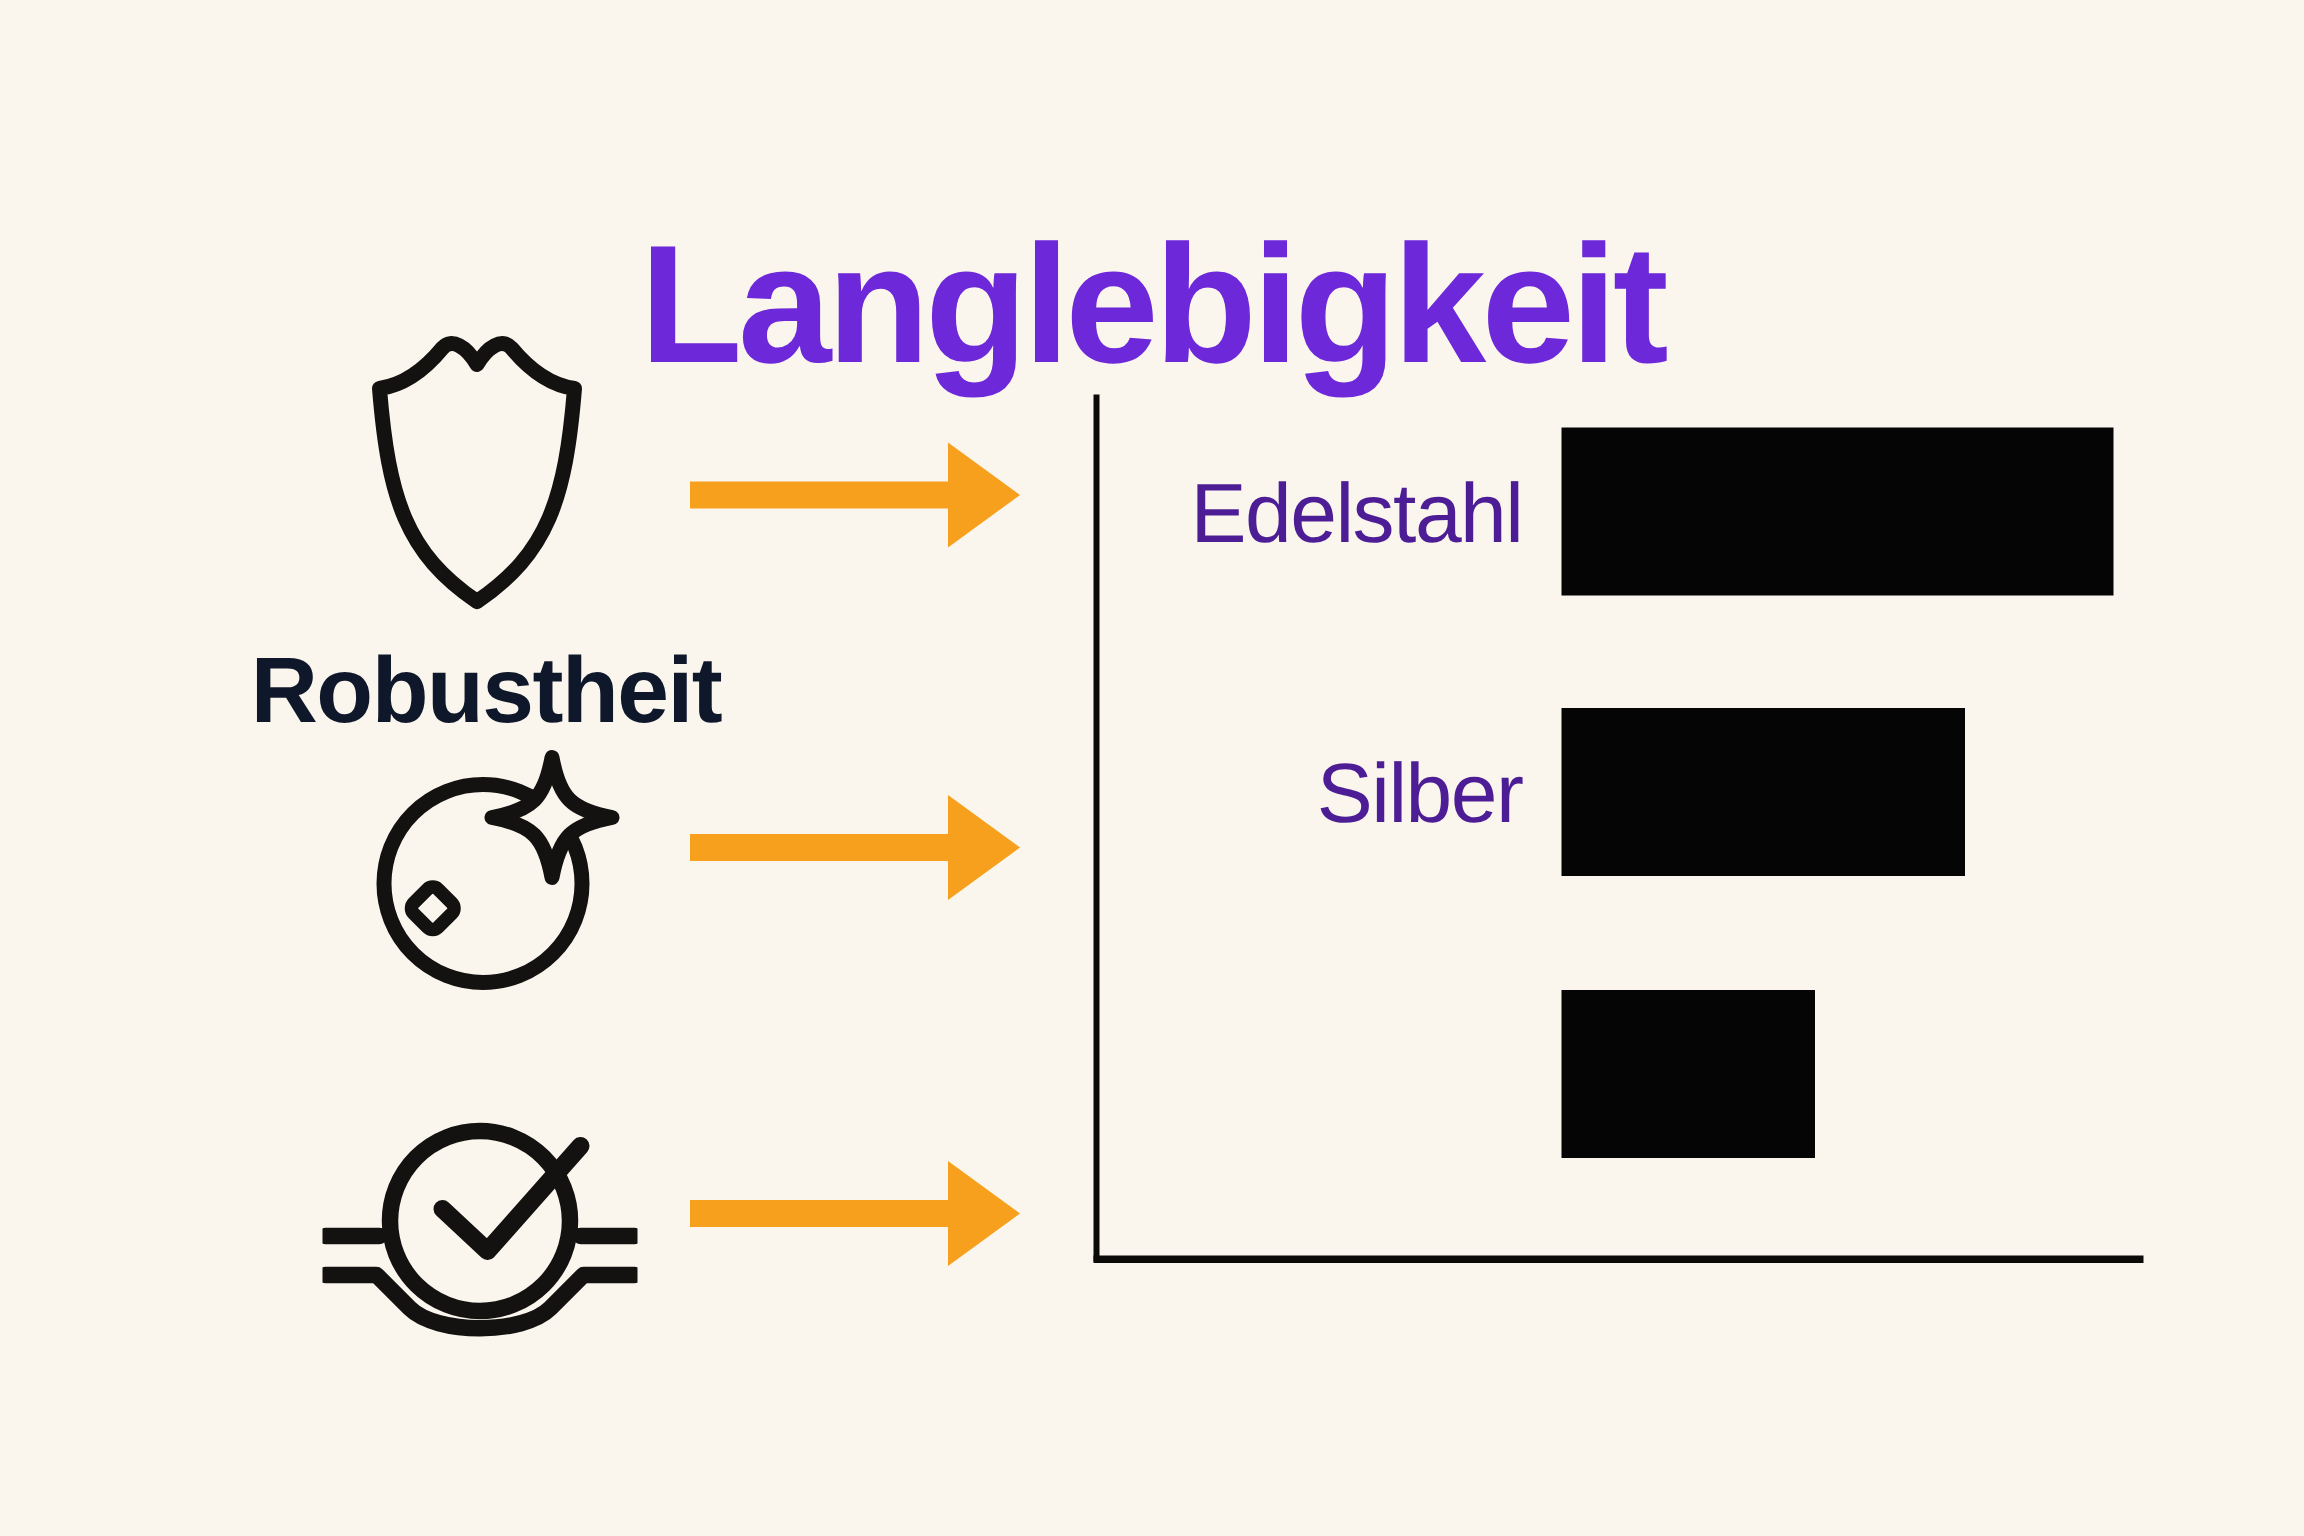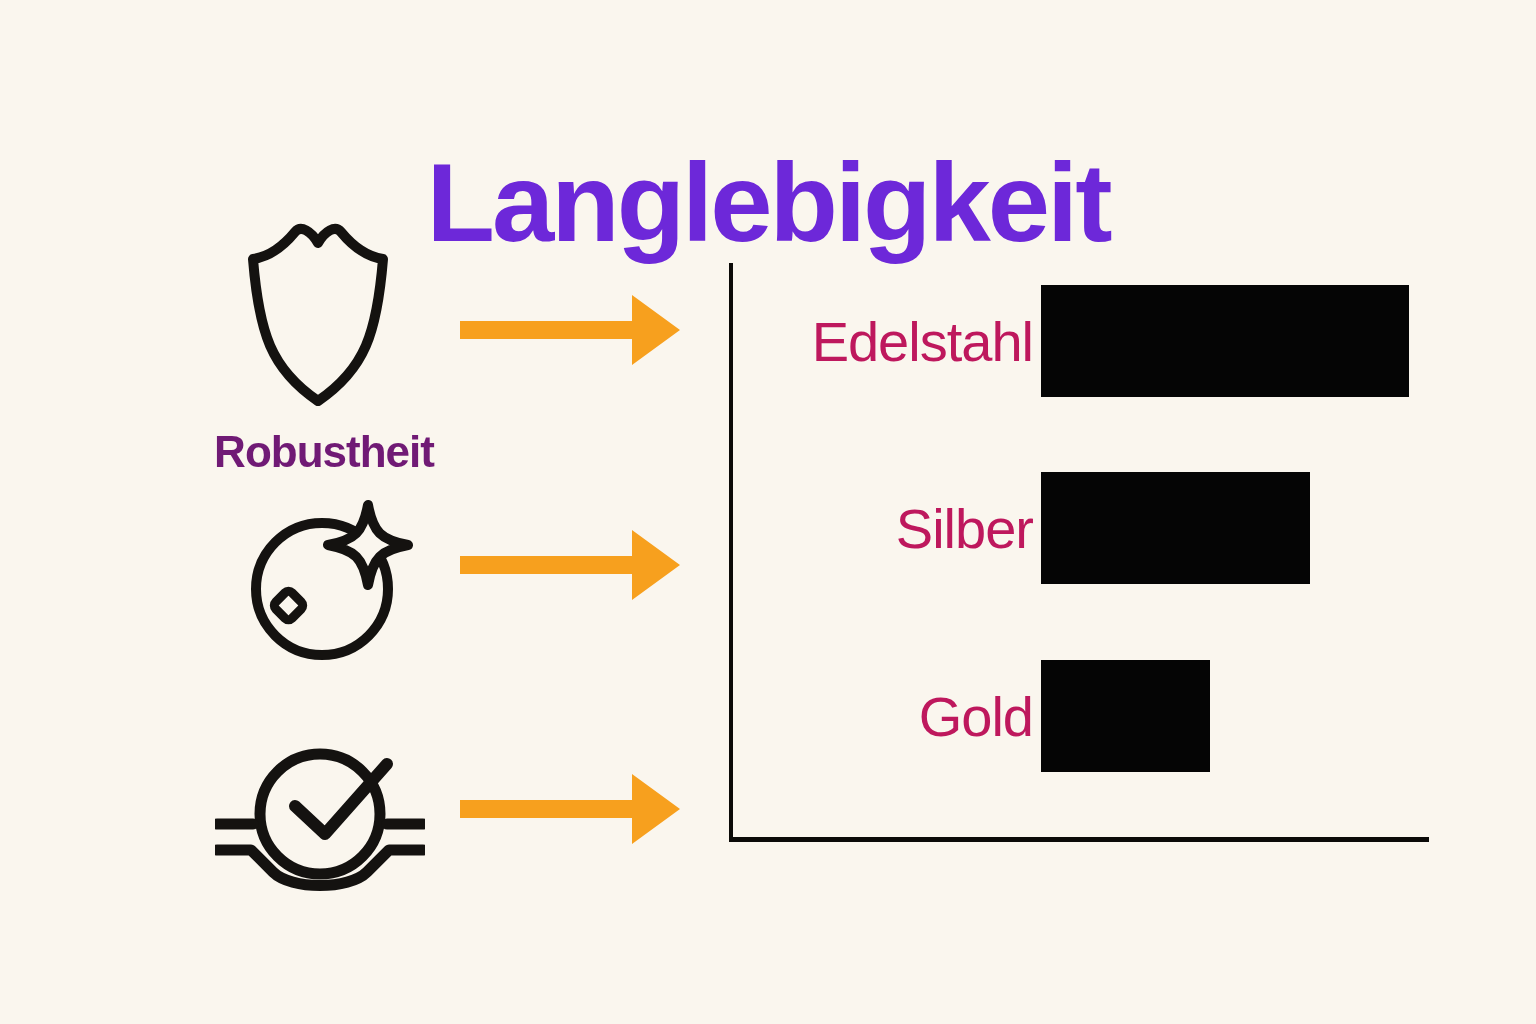--- a/index.html
+++ b/index.html
@@ -15,38 +15,38 @@
     position:absolute;top:66px;left:0;width:100%;
     text-align:center;
     font-size:112px;font-weight:700;letter-spacing:-3px;
     line-height:1.1;color:#6d28d9;
   }
   .icon{position:absolute;}
   .icon svg{display:block;}
   .feature-label{
     position:absolute;
     transform:translateX(-50%);
-    font-size:44px;font-weight:700;letter-spacing:-1px;
-    line-height:1;white-space:nowrap;color:#701a75;
+    font-size:62px;font-weight:700;letter-spacing:-1px;
+    line-height:1;white-space:nowrap;color:#0f172a;
   }
   .arrow{position:absolute;width:220px;height:80px;}
   .chart{
     position:absolute;left:729px;top:263px;width:707px;height:583px;
   }
   .axis-y{
     position:absolute;left:0;top:0;width:4px;height:578px;background:#0B0A08;
   }
   .axis-x{
     position:absolute;left:0;top:574px;width:700px;height:5px;background:#0B0A08;
   }
   .chart-row{position:absolute;left:0;height:112px;width:700px;}
   .bar-label{
-    position:absolute;left:20px;top:0;width:284px;height:100%;
+    position:absolute;left:2px;top:0;width:284px;height:100%;
     display:flex;align-items:center;justify-content:flex-end;
-    font-size:56px;font-weight:500;letter-spacing:-1px;color:#be185d;
+    font-size:56px;font-weight:500;letter-spacing:-1px;color:#4c1d95;
     white-space:nowrap;
   }
   .bar{
     position:absolute;left:312px;top:0;height:100%;
     background:#050505;
   }
 </style>
 </head>
 <body>
 
@@ -101,19 +101,18 @@
     <div id="chart-rows">
         <div class="chart-row" style="top: 22px;">
           <div class="bar-label">Edelstahl</div>
           <div class="bar" style="width: 368px; background: rgb(5, 5, 5);"></div>
         </div>
         <div class="chart-row" style="top: 209px;">
           <div class="bar-label">Silber</div>
           <div class="bar" style="width: 269px; background: rgb(5, 5, 5);"></div>
         </div>
         <div class="chart-row" style="top: 397px;">
-          <div class="bar-label">Gold</div>
           <div class="bar" style="width: 169px; background: rgb(5, 5, 5);"></div>
         </div>
       </div>
   </div>
 
 </div>
 
 </body></html>

